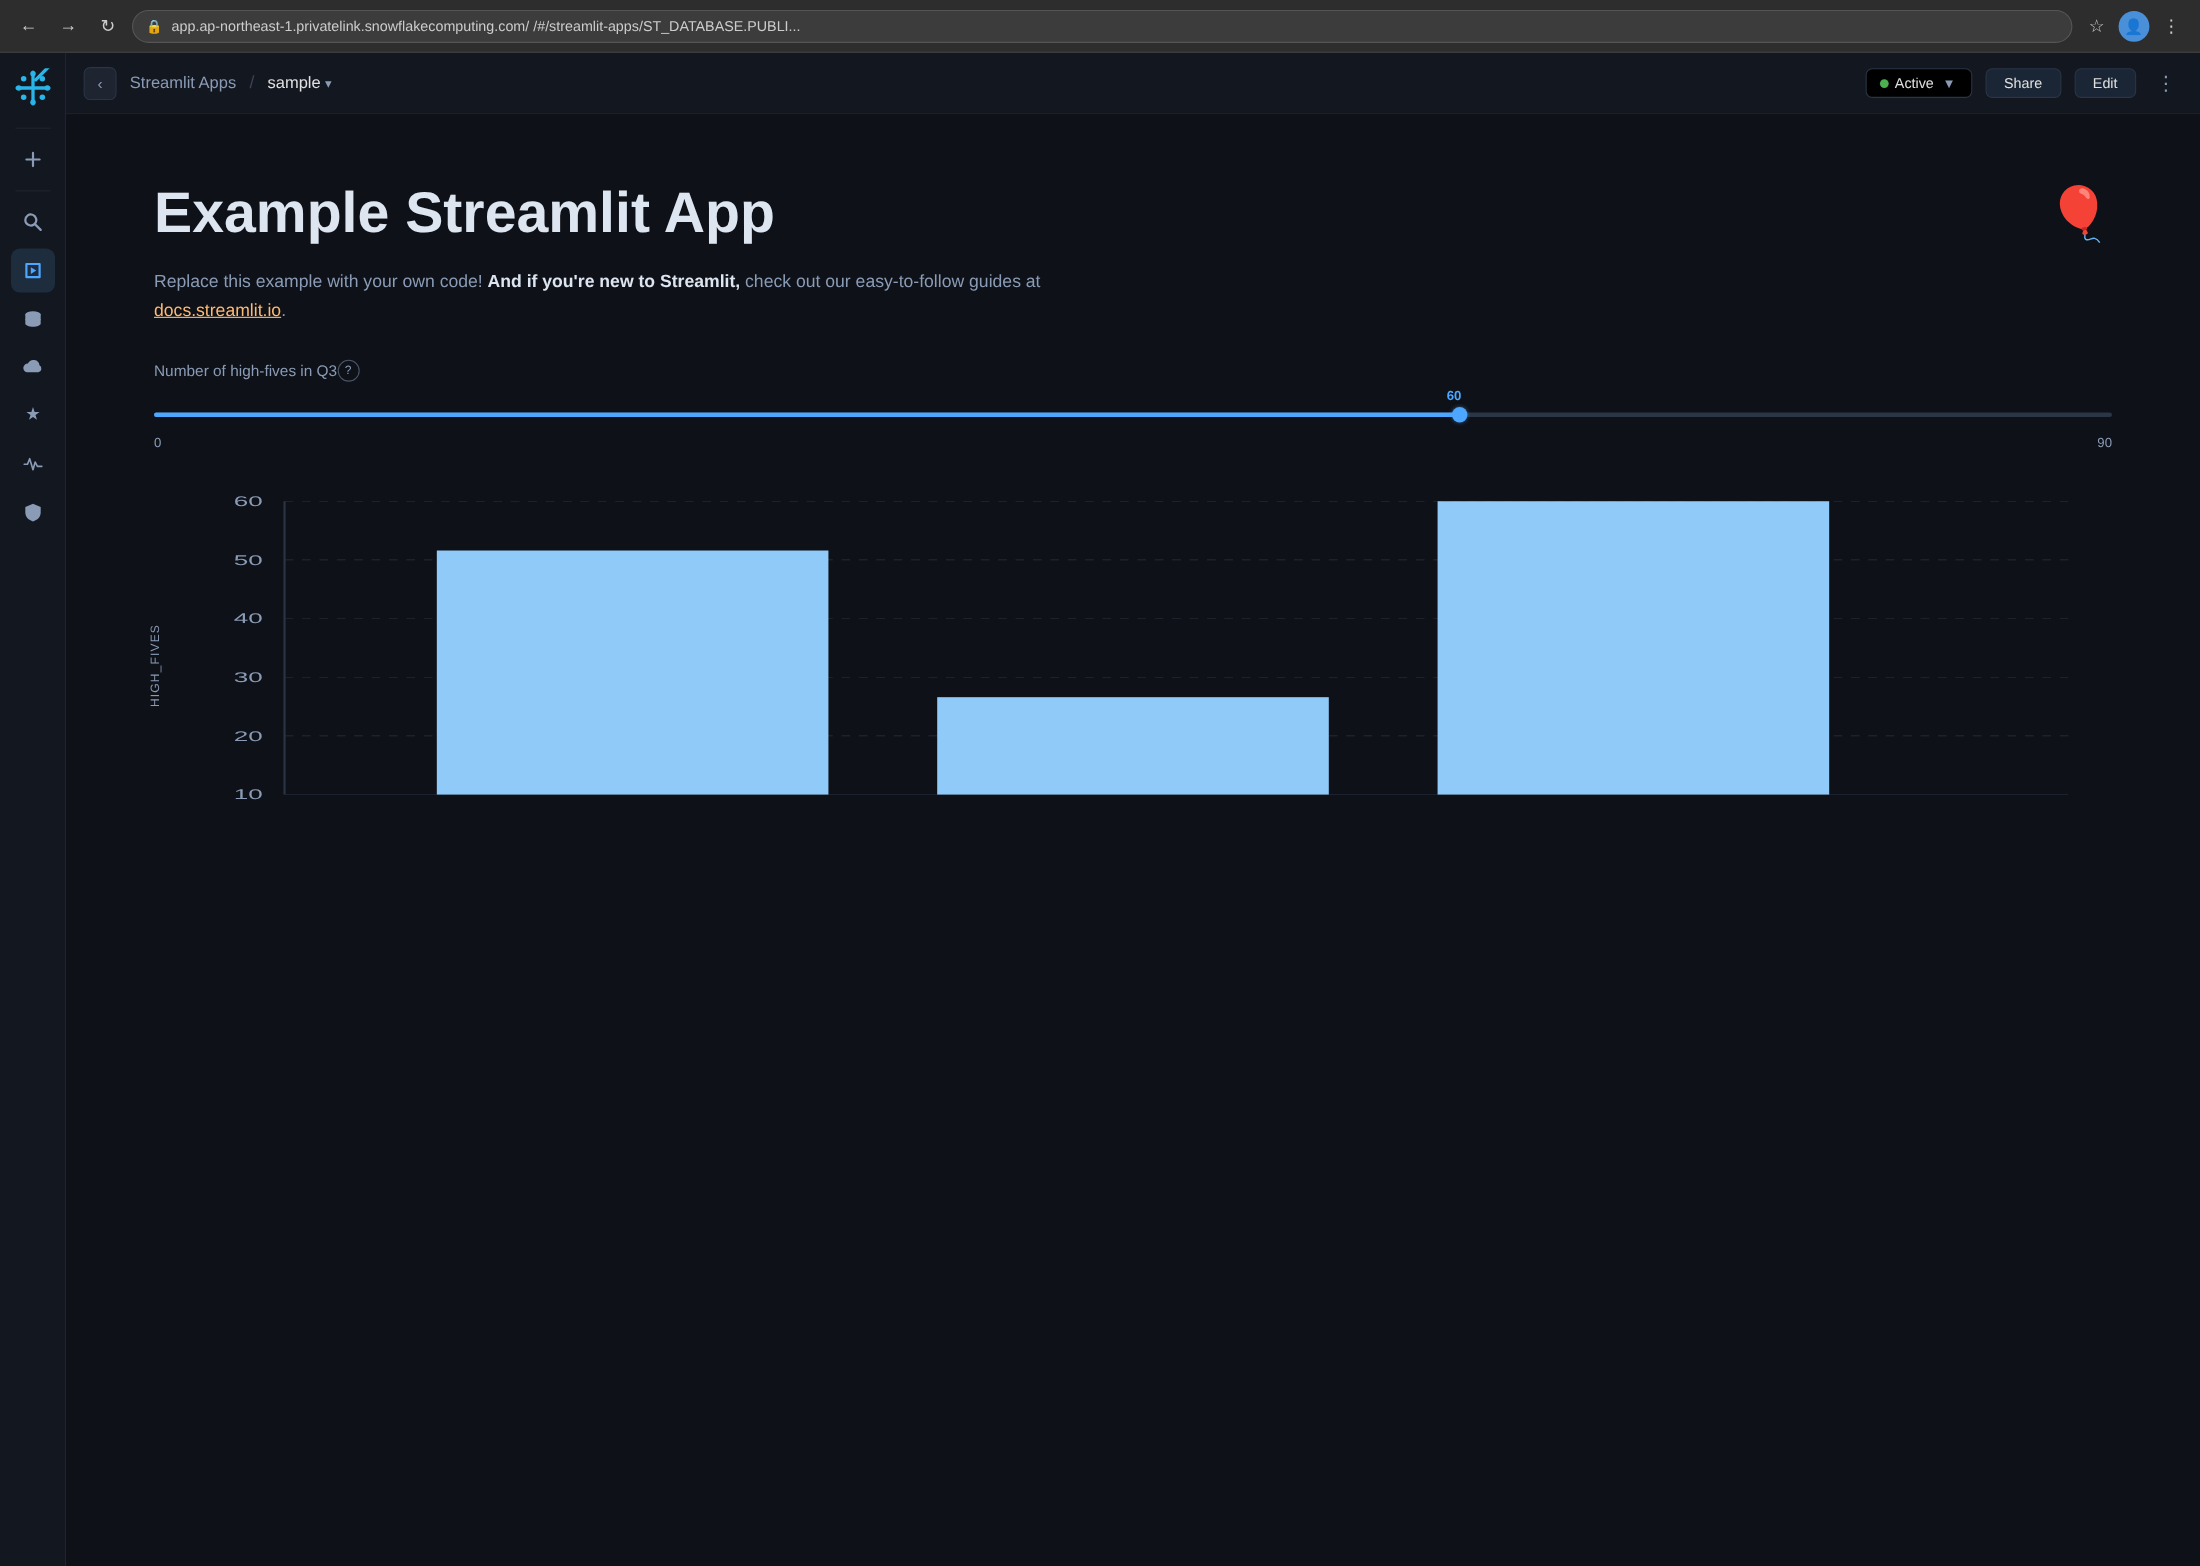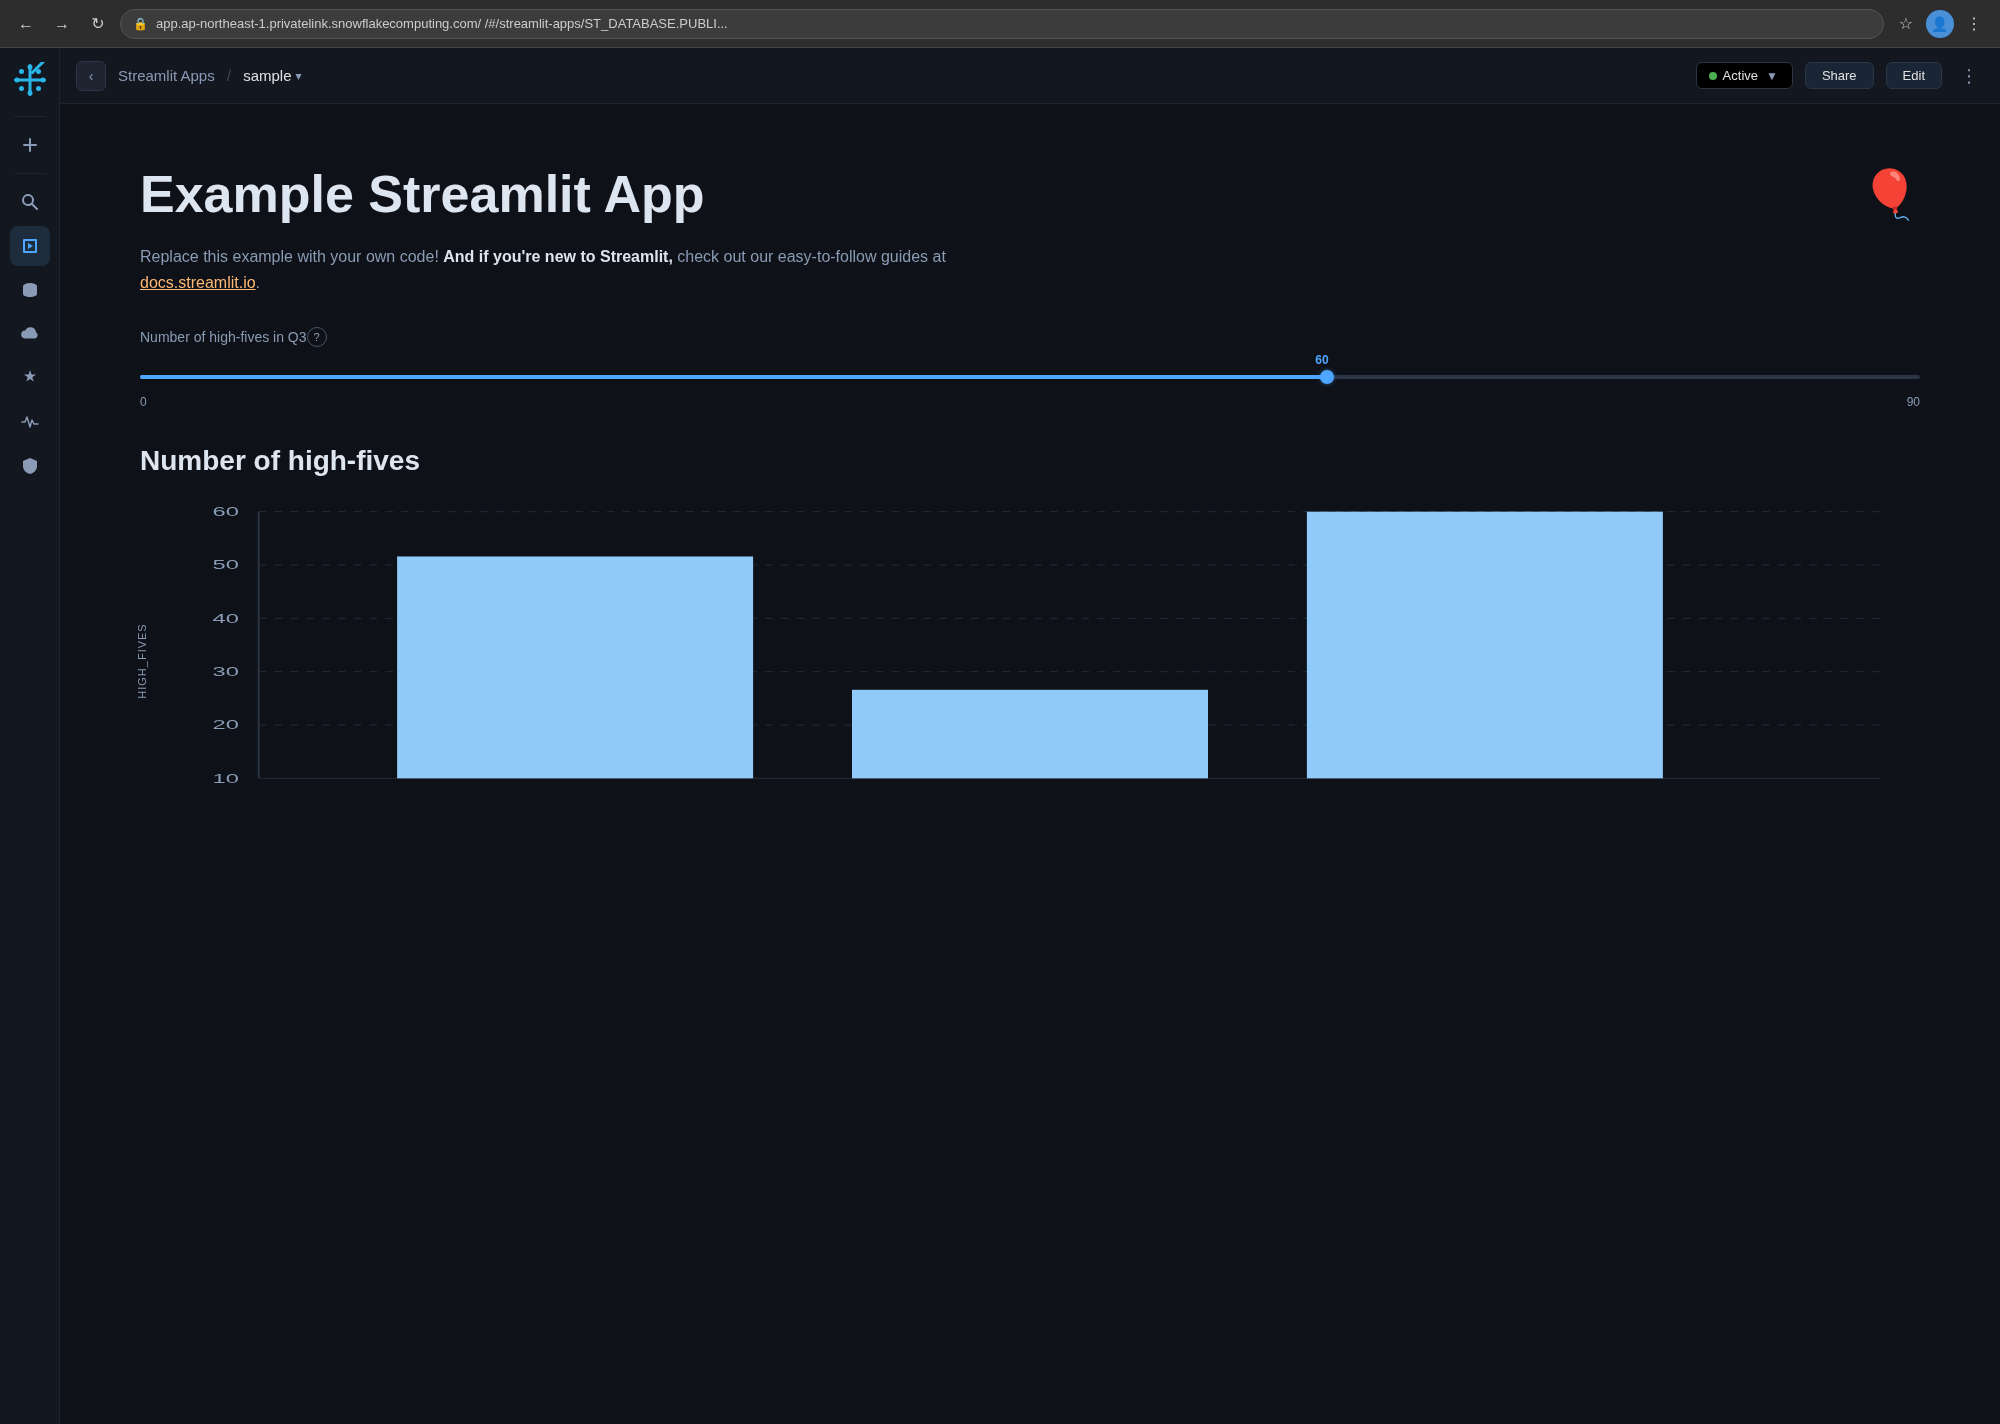--- a/index.html
+++ b/index.html
@@ -437,21 +437,20 @@
             <div class="slider-thumb"></div>
           </div>
         </div>
         <div class="slider-range-row">
           <span>0</span>
           <span>90</span>
         </div>
       </div>
 
       <div>
-        <div class="chart-title">Number of high-fives</div>
         <div class="chart-container">
           <div class="chart-y-label">HIGH_FIVES</div>
           <svg class="chart-svg" viewBox="0 0 900 300" preserveAspectRatio="none">
 
             <line x1="60" y1="10" x2="60" y2="260" stroke="#2a3545" stroke-width="1"></line>
             <line x1="60" y1="10" x2="880" y2="10" stroke="#2a3545" stroke-width="0.5" stroke-dasharray="4,4"></line>
             <line x1="60" y1="60" x2="880" y2="60" stroke="#2a3545" stroke-width="0.5" stroke-dasharray="4,4"></line>
             <line x1="60" y1="110" x2="880" y2="110" stroke="#2a3545" stroke-width="0.5" stroke-dasharray="4,4"></line>
             <line x1="60" y1="160" x2="880" y2="160" stroke="#2a3545" stroke-width="0.5" stroke-dasharray="4,4"></line>
             <line x1="60" y1="210" x2="880" y2="210" stroke="#2a3545" stroke-width="0.5" stroke-dasharray="4,4"></line>

